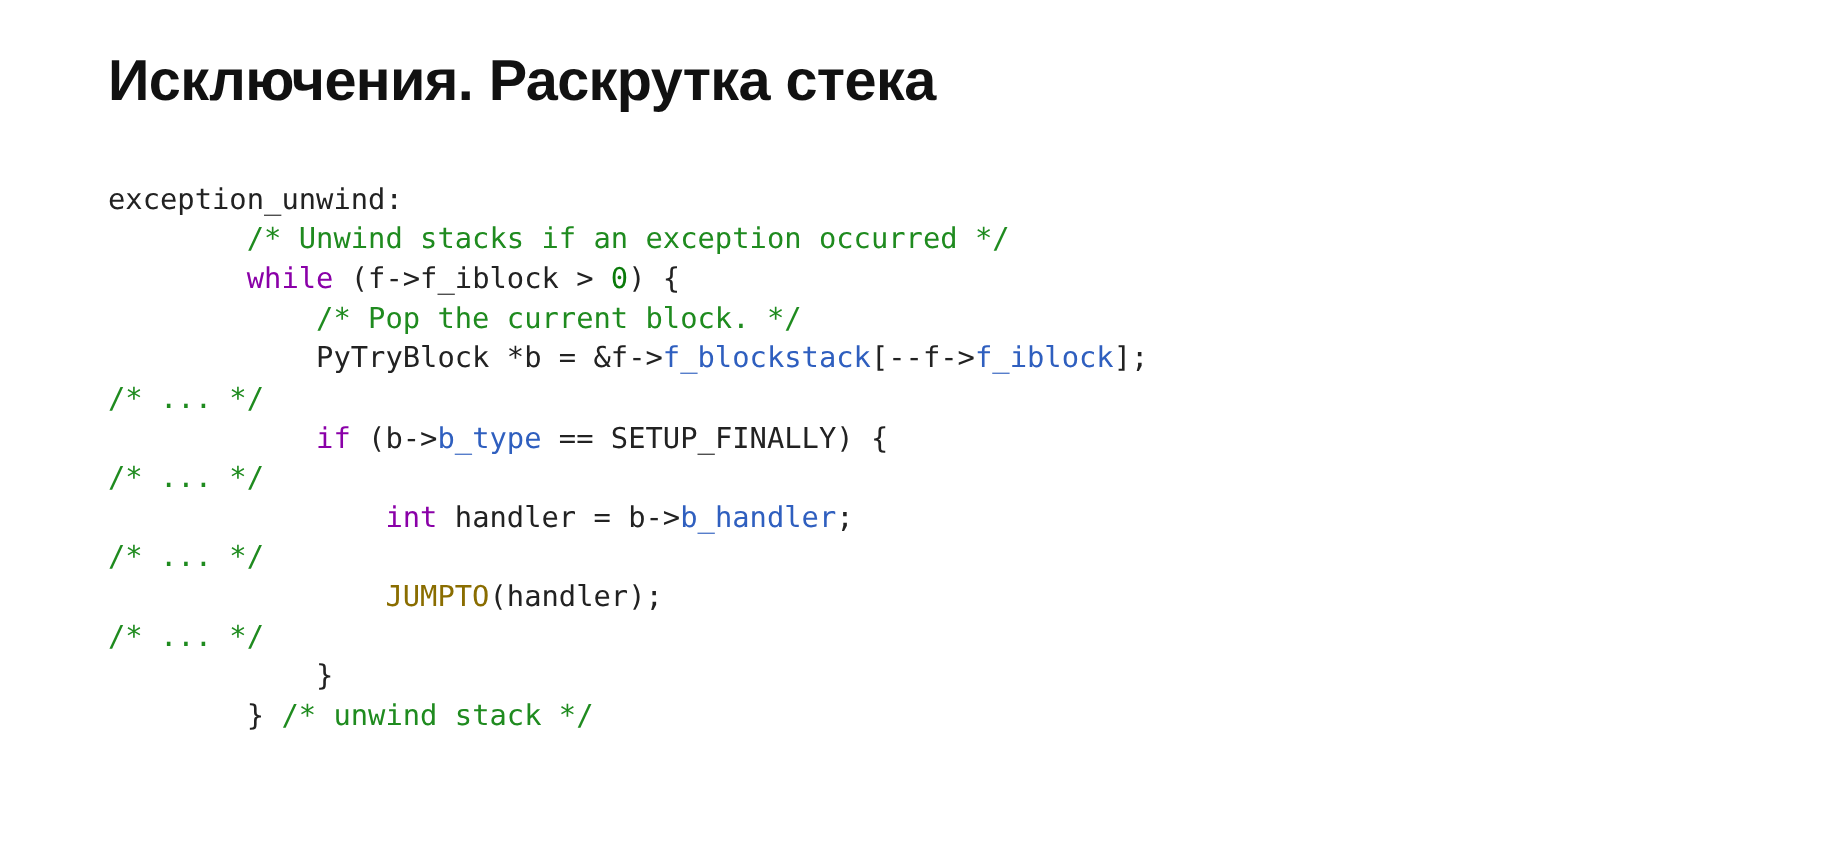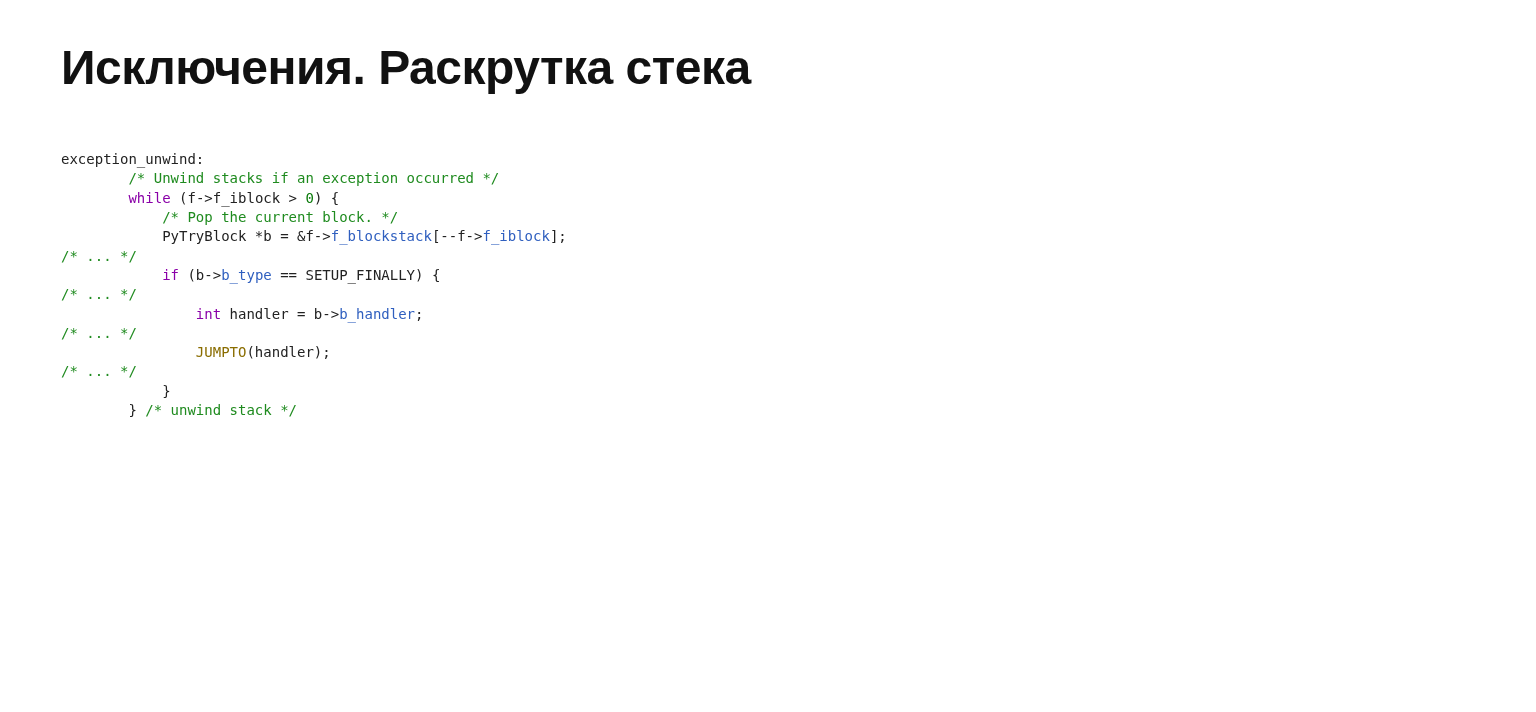--- a/index.html
+++ b/index.html
@@ -5,34 +5,34 @@
   html, body {
     margin: 0;
     padding: 0;
     width: 1536px;
     height: 712px;
     background: #fff;
     font-family: -apple-system, "Helvetica Neue", Arial, sans-serif;
     overflow: hidden;
   }
   .slide {
-    padding: 40px 90px 0 61px;
+    padding: 40px 90px 0 90px;
     box-sizing: border-box;
   }
   h1.title {
     margin: 0 0 55px 0;
     font-weight: 700;
     font-size: 48px;
     letter-spacing: -0.5px;
     color: #111;
   }
   pre.code {
     margin: 0;
     font-family: "SF Mono", Menlo, Consolas, monospace;
-    font-size: 14px;
+    font-size: 24px;
     line-height: 1.38;
     white-space: pre;
     color: #222;
   }
   .tok-comment { color: #1f8b1f; }
   .tok-keyword { color: #8a00a8; }
   .tok-literal { color: #0a7a0a; }
   .tok-member  { color: #2f5fbf; }
   .tok-func    { color: #8a6d00; }
 </style>

